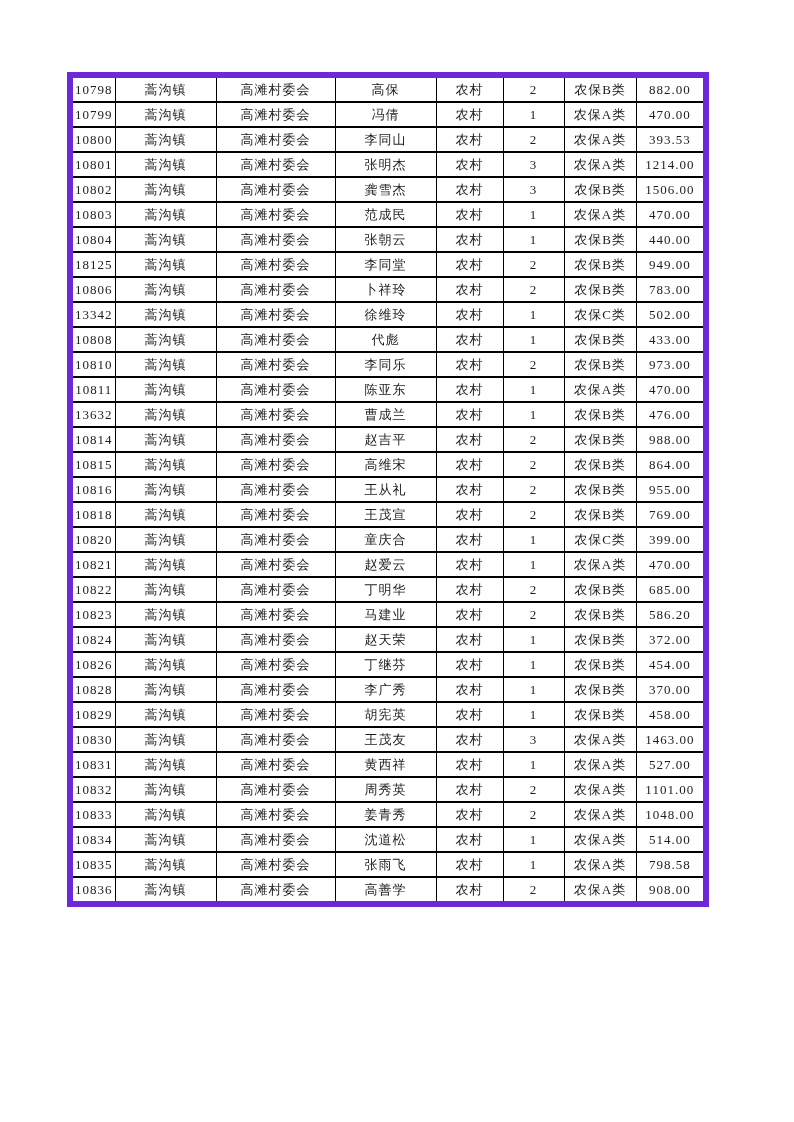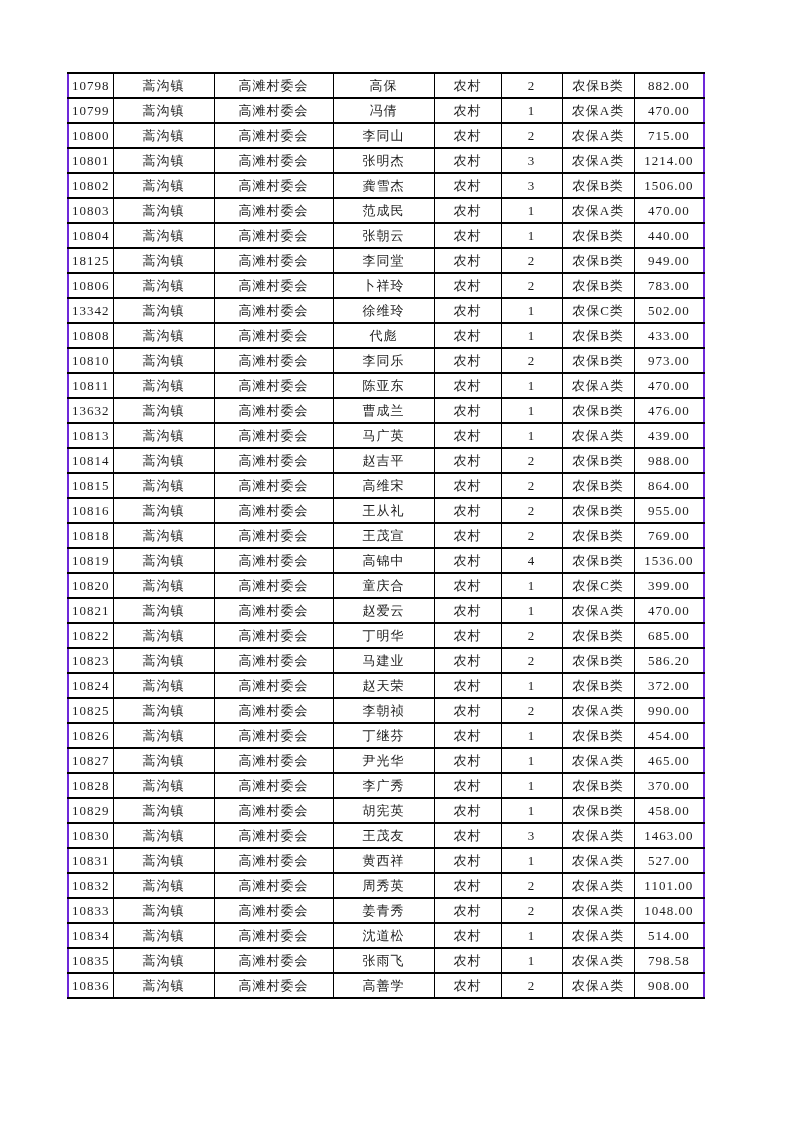--- a/index.html
+++ b/index.html
@@ -32,21 +32,21 @@
     vertical-align: middle;
     border-left: 1px solid #000000;
     border-right: 1px solid #000000;
     border-top: 2px solid #000000;
     border-bottom: 2px solid #000000;
     overflow: hidden;
     white-space: nowrap;
     letter-spacing: 1px;
   }
   table.records {
-    border: 2px solid #6d28d9;
+    border: 6px solid #6d28d9;
   }
   col.c-id       { width: 45px; }
   col.c-town     { width: 101px; }
   col.c-village  { width: 119px; }
   col.c-name     { width: 101px; }
   col.c-res      { width: 67px; }
   col.c-count    { width: 61px; }
   col.c-cat      { width: 72px; }
   col.c-amount   { width: 70px; }
 </style>
@@ -87,21 +87,21 @@
       <td>470.00</td>
     </tr>
         <tr>
       <td>10800</td>
       <td>蒿沟镇</td>
       <td>高滩村委会</td>
       <td>李同山</td>
       <td>农村</td>
       <td>2</td>
       <td>农保A类</td>
-      <td>715.00</td>
+      <td>393.53</td>
     </tr>
         <tr>
       <td>10801</td>
       <td>蒿沟镇</td>
       <td>高滩村委会</td>
       <td>张明杰</td>
       <td>农村</td>
       <td>3</td>
       <td>农保A类</td>
       <td>1214.00</td>
@@ -200,30 +200,20 @@
       <td>13632</td>
       <td>蒿沟镇</td>
       <td>高滩村委会</td>
       <td>曹成兰</td>
       <td>农村</td>
       <td>1</td>
       <td>农保B类</td>
       <td>476.00</td>
     </tr>
         <tr>
-      <td>10813</td>
-      <td>蒿沟镇</td>
-      <td>高滩村委会</td>
-      <td>马广英</td>
-      <td>农村</td>
-      <td>1</td>
-      <td>农保A类</td>
-      <td>439.00</td>
-    </tr>
-        <tr>
       <td>10814</td>
       <td>蒿沟镇</td>
       <td>高滩村委会</td>
       <td>赵吉平</td>
       <td>农村</td>
       <td>2</td>
       <td>农保B类</td>
       <td>988.00</td>
     </tr>
         <tr>
@@ -248,30 +238,20 @@
     </tr>
         <tr>
       <td>10818</td>
       <td>蒿沟镇</td>
       <td>高滩村委会</td>
       <td>王茂宣</td>
       <td>农村</td>
       <td>2</td>
       <td>农保B类</td>
       <td>769.00</td>
-    </tr>
-        <tr>
-      <td>10819</td>
-      <td>蒿沟镇</td>
-      <td>高滩村委会</td>
-      <td>高锦中</td>
-      <td>农村</td>
-      <td>4</td>
-      <td>农保B类</td>
-      <td>1536.00</td>
     </tr>
         <tr>
       <td>10820</td>
       <td>蒿沟镇</td>
       <td>高滩村委会</td>
       <td>童庆合</td>
       <td>农村</td>
       <td>1</td>
       <td>农保C类</td>
       <td>399.00</td>
@@ -310,48 +290,28 @@
       <td>10824</td>
       <td>蒿沟镇</td>
       <td>高滩村委会</td>
       <td>赵天荣</td>
       <td>农村</td>
       <td>1</td>
       <td>农保B类</td>
       <td>372.00</td>
     </tr>
         <tr>
-      <td>10825</td>
-      <td>蒿沟镇</td>
-      <td>高滩村委会</td>
-      <td>李朝祯</td>
-      <td>农村</td>
-      <td>2</td>
-      <td>农保A类</td>
-      <td>990.00</td>
-    </tr>
-        <tr>
       <td>10826</td>
       <td>蒿沟镇</td>
       <td>高滩村委会</td>
       <td>丁继芬</td>
       <td>农村</td>
       <td>1</td>
       <td>农保B类</td>
       <td>454.00</td>
-    </tr>
-        <tr>
-      <td>10827</td>
-      <td>蒿沟镇</td>
-      <td>高滩村委会</td>
-      <td>尹光华</td>
-      <td>农村</td>
-      <td>1</td>
-      <td>农保A类</td>
-      <td>465.00</td>
     </tr>
         <tr>
       <td>10828</td>
       <td>蒿沟镇</td>
       <td>高滩村委会</td>
       <td>李广秀</td>
       <td>农村</td>
       <td>1</td>
       <td>农保B类</td>
       <td>370.00</td>

